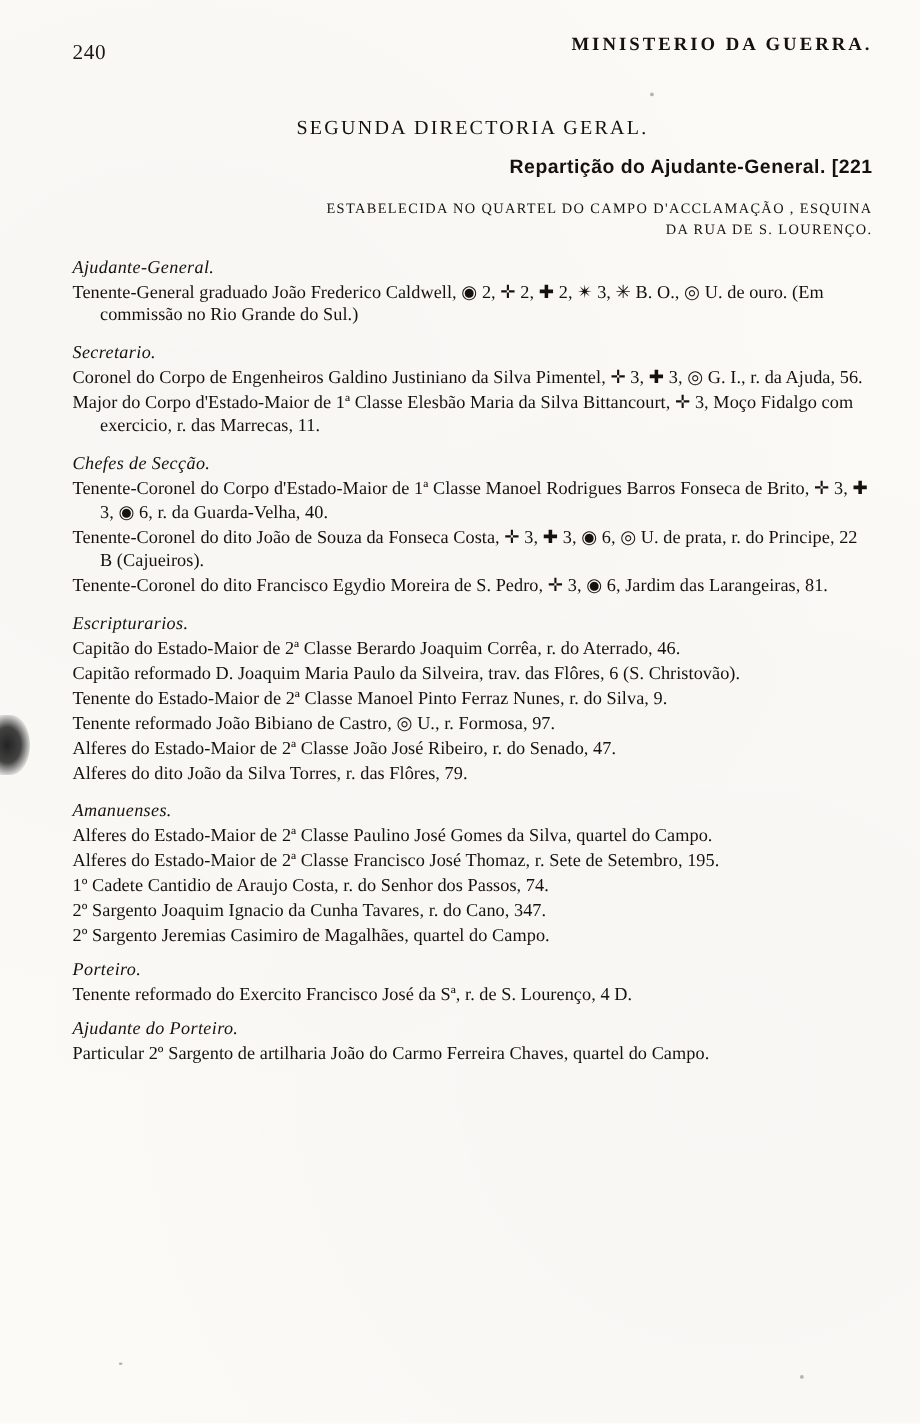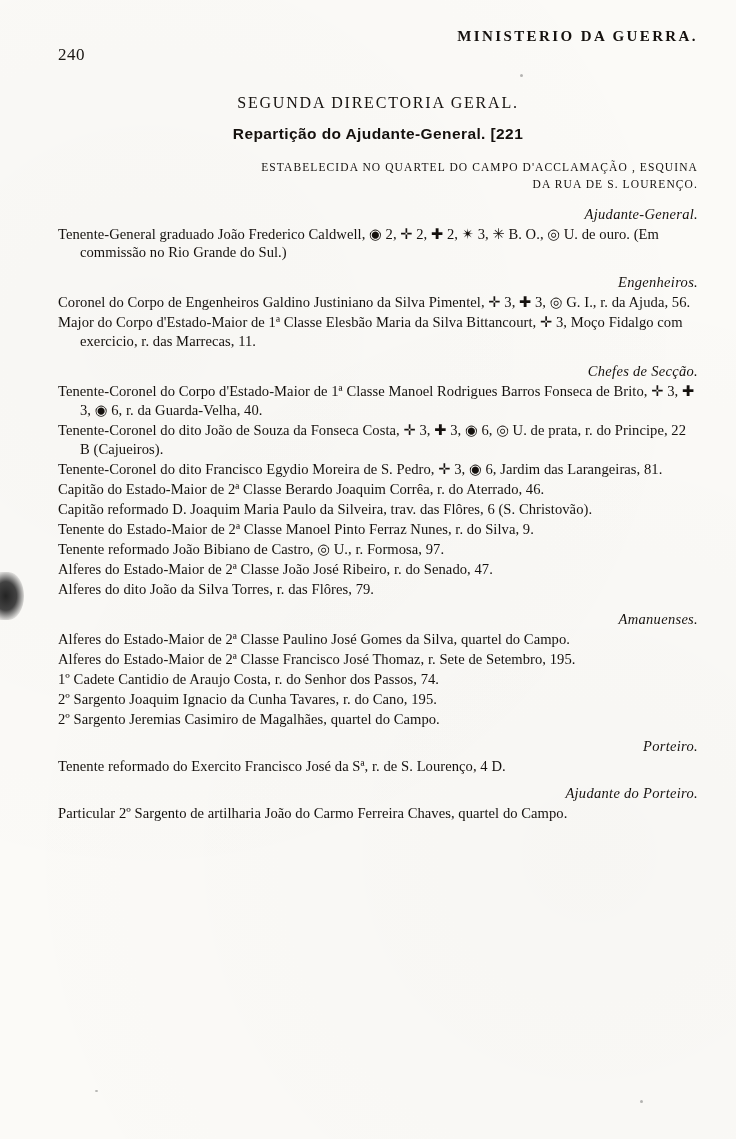--- a/index.html
+++ b/index.html
@@ -30,21 +30,21 @@
     width: 640px;
   }
   
   .header-row {
     position: relative;
     height: 30px;
   }
   .folio {
     position: absolute;
     left: 0;
-    top: 17px;
+    top: 4px;
     font-size: 17px;
     letter-spacing: 0.5px;
     font-family: "Liberation Serif", serif;
     color: #1a1713;
   }
   .running-title {
     text-align: right;
     font-size: 15px;
     font-weight: bold;
     letter-spacing: 2.4px;
@@ -52,37 +52,37 @@
     padding-left: 14px;
   }
   .sec-title {
     text-align: center;
     font-size: 16px;
     letter-spacing: 1.8px;
     margin-top: 36px;
     font-family: "Liberation Serif", serif;
   }
   .sub-title {
-    text-align: center;
+    text-align: right;
     font-size: 15.5px;
     font-weight: bold;
     letter-spacing: 0.4px;
     margin-top: 13px;
     font-family: "Liberation Sans", sans-serif;
   }
   .estab {
     text-align: right;
     font-size: 11.5px;
     letter-spacing: 1.1px;
     margin-top: 16px;
     line-height: 1.5;
     font-family: "Liberation Serif", serif;
   }
   .role {
-    text-align: right;
+    text-align: left;
     font-style: italic;
     font-size: 14.5px;
     margin-top: 12px;
     margin-bottom: 2px;
     letter-spacing: 0.3px;
   }
   .role.tight { margin-top: 9px; }
   .entry {
     font-size: 14.6px;
     line-height: 1.30;
@@ -128,42 +128,43 @@
     <div class="sub-title">Repartição do Ajudante-General. [221</div>
 
     <div class="estab">
       <span>ESTABELECIDA  NO  QUARTEL  DO  CAMPO  D'ACCLAMAÇÃO ,  ESQUINA</span><br>
       <span>DA RUA DE S. LOURENÇO.</span>
     </div>
 
     <div class="role">Ajudante-General.</div>
     <p class="entry">Tenente-General graduado João Frederico Caldwell, ◉ 2, ✛ 2, ✚ 2, ✴ 3, ✳ B. O., ◎ U. de ouro.  (Em commissão no Rio Grande do Sul.)</p>
 
-    <div class="role">Engenheiros.</div>
+    <div class="role">Secretario.</div>
     <p class="entry">Coronel do Corpo de Engenheiros Galdino Justiniano da Silva Pimentel, ✛ 3, ✚ 3, ◎ G. I., r. da Ajuda, 56.</p>
 
     <p class="entry">Major do Corpo d'Estado-Maior de 1ª Classe Elesbão Maria da Silva Bittancourt, ✛ 3, Moço Fidalgo com exercicio, r. das Marrecas, 11.</p>
 
     <div class="role">Chefes de Secção.</div>
     <p class="entry">Tenente-Coronel do Corpo d'Estado-Maior de 1ª Classe Manoel Rodrigues Barros Fonseca de Brito, ✛ 3, ✚ 3, ◉ 6, r. da Guarda-Velha, 40.</p>
     <p class="entry">Tenente-Coronel do dito João de Souza da Fonseca Costa, ✛ 3, ✚ 3, ◉ 6, ◎ U. de prata, r. do Principe, 22 B (Cajueiros).</p>
     <p class="entry">Tenente-Coronel do dito Francisco Egydio Moreira de S. Pedro, ✛ 3, ◉ 6, Jardim das Larangeiras, 81.</p>
 
+    <div class="role">Escripturarios.</div>
     <p class="entry">Capitão do Estado-Maior de 2ª Classe Berardo Joaquim Corrêa, r. do Aterrado, 46.</p>
     <p class="entry">Capitão reformado D. Joaquim Maria Paulo da Silveira, trav. das Flôres, 6 (S. Christovão).</p>
     <p class="entry">Tenente do Estado-Maior de 2ª Classe Manoel Pinto Ferraz Nunes, r. do Silva, 9.</p>
     <p class="entry">Tenente reformado João Bibiano de Castro, ◎ U., r. Formosa, 97.</p>
     <p class="entry">Alferes do Estado-Maior de 2ª Classe João José Ribeiro, r. do Senado, 47.</p>
     <p class="entry">Alferes do dito João da Silva Torres, r. das Flôres, 79.</p>
 
     <div class="role">Amanuenses.</div>
     <p class="entry">Alferes do Estado-Maior de 2ª Classe Paulino José Gomes da Silva,  quartel do Campo.</p>
     <p class="entry">Alferes do Estado-Maior de 2ª Classe Francisco José Thomaz, r. Sete de Setembro, 195.</p>
     <p class="entry">1º Cadete Cantidio de Araujo Costa, r. do Senhor dos Passos, 74.</p>
-    <p class="entry">2º Sargento Joaquim Ignacio da Cunha Tavares, r. do Cano, 195.</p>
+    <p class="entry">2º Sargento Joaquim Ignacio da Cunha Tavares, r. do Cano, 347.</p>
     <p class="entry">2º Sargento Jeremias Casimiro de Magalhães, quartel do Campo.</p>
 
     <div class="role tight">Porteiro.</div>
     <p class="entry">Tenente reformado do Exercito Francisco José da Sª, r. de S. Lourenço, 4 D.</p>
 
     <div class="role tight">Ajudante do Porteiro.</div>
     <p class="entry">Particular 2º Sargento de artilharia João do Carmo Ferreira Chaves, quartel do Campo.</p>
 
   </div>
 </div>

